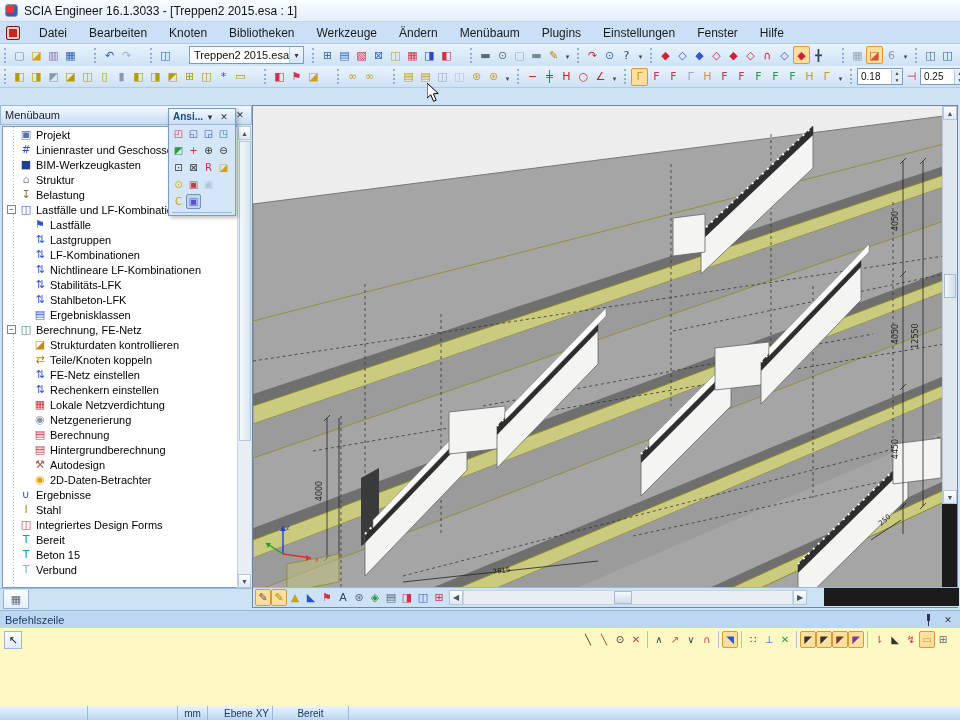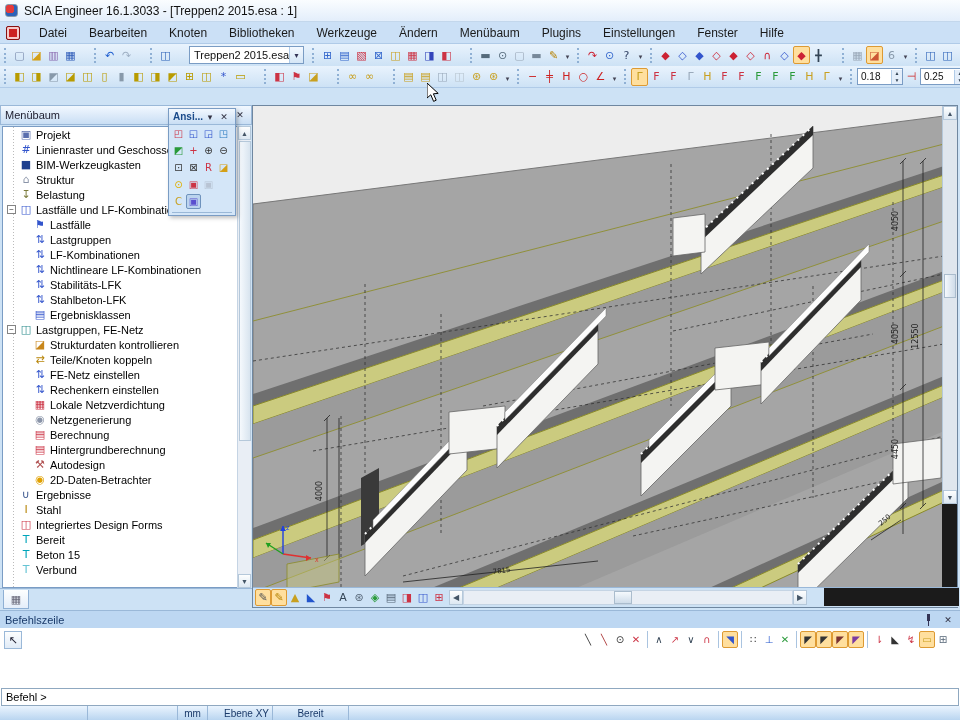--- a/index.html
+++ b/index.html
@@ -94,21 +94,21 @@
   #vbottom .tbtn { width:16px; height:17px; }
   .hsb { display:flex; align-items:center; height:16px; margin-left:2px; }
   .harr { width:14px; height:15px; font-size:8px; display:flex; align-items:center; justify-content:center;
     background:linear-gradient(#fdfefe,#dde8f2); border:1px solid #b5c8da; color:#456; }
   .htrack { width:330px; height:15px; background:#e9eef5; border:1px solid #c5d4e4; position:relative; }
   .htrack .thumb { position:absolute; left:150px; top:0; width:18px; height:13px;
     background:linear-gradient(#f5f9fd,#cfdce9); border:1px solid #aabccd; }
   #hdark { position:absolute; right:0; bottom:1px; width:135px; height:18px; background:#1b1b1b; }
 
   
-  #cmdpanel { position:absolute; left:0; top:610px; width:960px; height:96px; background:#ffffff; border-top:1px solid #9ab8d8; }
+  #cmdpanel { position:absolute; left:0; top:610px; width:960px; height:96px; background:#fef9c3; border-top:1px solid #9ab8d8; }
   #cmdhead { height:17px; background:#bdd7f2; display:flex; align-items:center; padding:0 5px; font-size:11px; color:#1a3a6a; }
   #cmdhead .ttl { flex:1; }
   .pin { width:9px; height:12px; position:relative; margin-right:8px; }
   .pin::before { content:""; position:absolute; left:3px; top:0; width:3px; height:7px; background:#335; }
   .pin::after { content:""; position:absolute; left:4px; top:7px; width:1px; height:5px; background:#335; }
   #cmdbody { position:relative; height:60px; }
   #ptrbtn { position:absolute; left:4px; top:3px; width:18px; height:18px; background:linear-gradient(#fdfefe,#e0ebf7);
     border:1px solid #9ab8d8; display:flex; align-items:center; justify-content:center; font-size:11px; color:#223; }
   #snaprow { position:absolute; right:6px; top:3px; display:flex; align-items:center; }
   .sgroup { display:flex; align-items:center; padding:0 3px; border-right:1px solid #aac4e0; }
@@ -626,21 +626,21 @@
         <div class="trow">
           <span class="tind" style="width: 14px;"></span>
           <span class="texp" style="visibility: hidden;"></span>
           <span class="tico" style="color: rgb(51, 85, 204);">▤</span>
           <span class="tlab">Ergebnisklassen</span>
         </div>
         <div class="trow">
           <span class="tind" style="width: 0px;"></span>
           <span class="texp">−</span>
           <span class="tico" style="color: rgb(42, 138, 138);">◫</span>
-          <span class="tlab">Lastgruppen, FE-Netz</span>
+          <span class="tlab">Berechnung, FE-Netz</span>
         </div>
         <div class="trow">
           <span class="tind" style="width: 14px;"></span>
           <span class="texp" style="visibility: hidden;"></span>
           <span class="tico" style="color: rgb(200, 134, 26);">◪</span>
           <span class="tlab">Strukturdaten kontrollieren</span>
         </div>
         <div class="trow">
           <span class="tind" style="width: 14px;"></span>
           <span class="texp" style="visibility: hidden;"></span>
@@ -1101,23 +1101,20 @@
             <span class="snbtn hl">
               <span class="gl" style="color: rgb(200, 160, 32);">▭</span>
             </span>
             <span class="snbtn">
               <span class="gl" style="color: rgb(85, 102, 119);">⊞</span>
             </span>
           </span>
         </span>
       </span>
   </div>
-  <div id="cmdinput">
-    <input value="Befehl &gt;" style="">
-  </div>
 </div>
 
 <div id="statusbar">
   <span style="display:flex;height:100%">
 
   <span class="scell" style="width: 88px;">
         <span></span>
       </span>
       <span class="scell" style="width: 90px;">
         <span></span>

